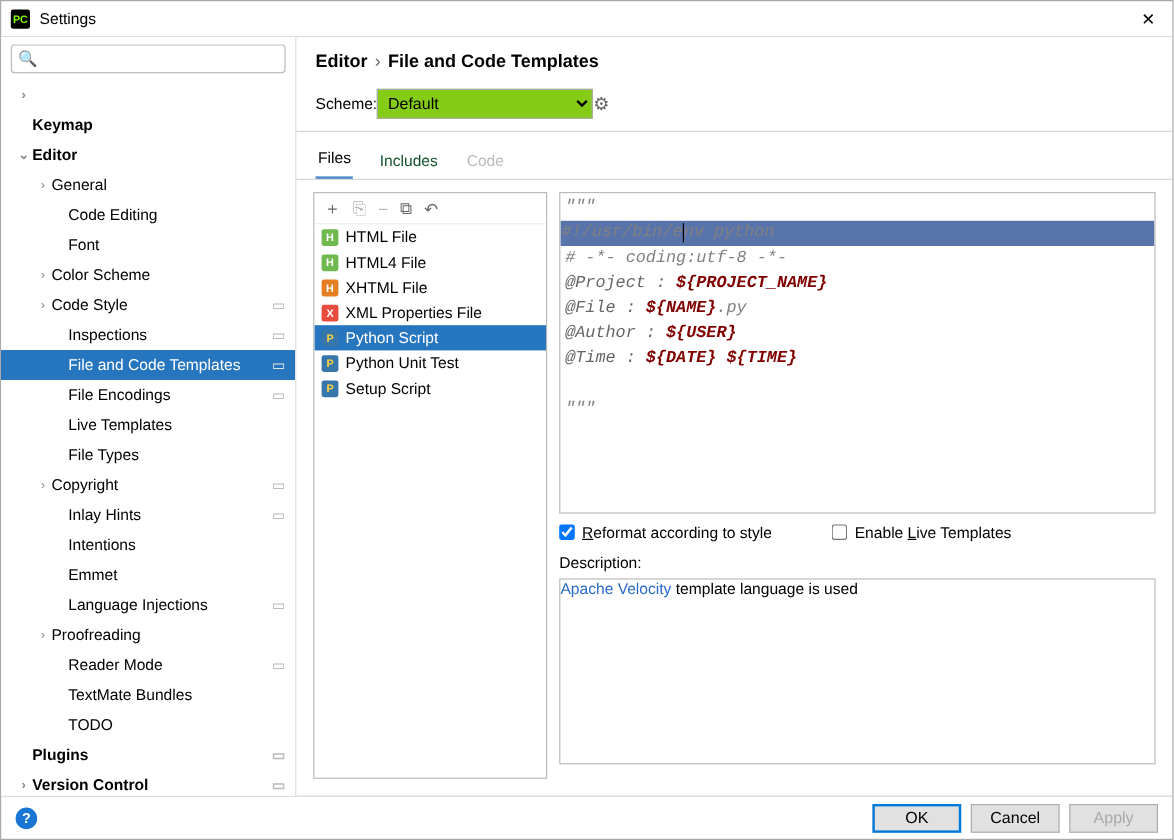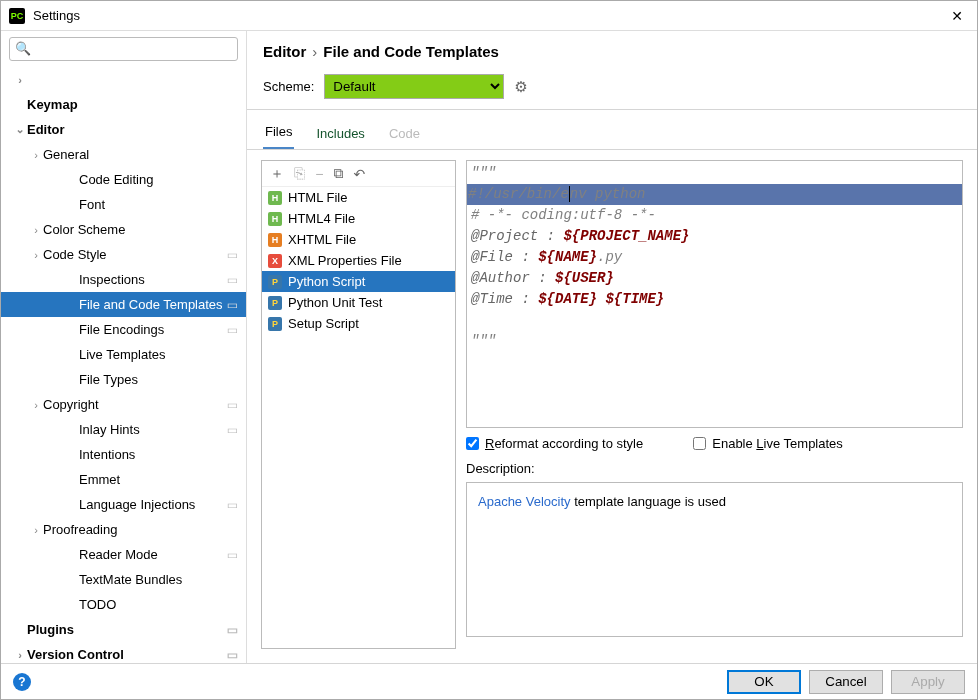--- a/index.html
+++ b/index.html
@@ -13,27 +13,27 @@
 .search-wrap { padding: 6px 8px; position: relative; }
 .search-wrap input { width: 100%; height: 24px; border: 1px solid #bbb; border-radius: 3px; padding: 0 6px 0 22px; font-size: 13px; }
 .search-wrap .icon-search { position: absolute; left: 14px; top: 10px; color: #888; font-size: 13px; }
 .tree { flex: 1; overflow: auto; }
 .tree-item { display: flex; align-items: center; height: 25px; padding: 0 8px 0 10px; cursor: pointer; white-space: nowrap; }
 .tree-item .expander { width: 14px; color: #888; font-size: 11px; text-align: center; }
 .tree-item .label { flex: 1; }
 .tree-item .badge { color: #bbb; font-size: 12px; }
 .tree-item.lvl1 { font-weight: bold; padding-left: 12px; }
 .tree-item.lvl2 { padding-left: 28px; font-weight: normal; }
-.tree-item.lvl3 { padding-left: 64px; font-weight: normal; }
+.tree-item.lvl3 { padding-left: 42px; font-weight: normal; }
 .tree-item.selected { background: #2675bf; color: #fff; }
 .tree-item.selected .badge { color: #e0e0e0; }
 .content { flex: 1; display: flex; flex-direction: column; padding: 0; position: relative; }
 .breadcrumb { padding: 12px 16px 10px 16px; font-size: 15px; font-weight: bold; display: flex; align-items: center; gap: 6px; }
 .breadcrumb .sep { color: #666; font-weight: normal; }
-.scheme-row { display: flex; align-items: center; padding: 4px 28px 10px 16px; gap: 10px; border-bottom: 1px solid #d5d5d5; }
+.scheme-row { display: flex; align-items: center; padding: 4px 28px 10px 16px; border-bottom: 1px solid #d5d5d5; }
 .scheme-row select { height: 25px; width: 180px; border: 1px solid #aaa; background: #84cc16; padding: 0 4px; }
 .scheme-row .gear { color: #666; font-size: 15px; cursor: pointer; }
 .tabs { display: flex; padding: 8px 16px 0 16px; gap: 20px; border-bottom: 1px solid #d5d5d5; align-items: flex-end; }
 .tab { padding: 6px 2px 8px 2px; cursor: pointer; color: #14532d; }
 .tab.active { color: #000; border-bottom: 2px solid #4a86c7; }
 .split { flex: 1; display: flex; padding: 10px 14px 14px 14px; gap: 10px; min-height: 0; }
 .left-pane { width: 195px; border: 1px solid #bbb; background: #fff; display: flex; flex-direction: column; }
 .toolbar-mini { height: 26px; display: flex; align-items: center; gap: 10px; padding: 0 8px; border-bottom: 1px solid #eee; color: #666; }
 .toolbar-mini span { cursor: pointer; font-size: 14px; }
 .file-list { flex: 1; overflow: auto; }
@@ -47,21 +47,21 @@
 .right-pane { flex: 1; display: flex; flex-direction: column; gap: 6px; min-height: 0; }
 .editor-box { border: 1px solid #bbb; background: #fff; font-family: "Consolas","Courier New",monospace; font-size: 14px; white-space: pre; padding: 2px 4px; overflow: auto; height: 268px; font-style: italic; line-height: 1.5; }
 .editor-box .gray { color: #808080; }
 .editor-box .hl { background: #5974ab; color: #a9b7c6; display: inline-block; width: calc(100% + 8px); margin: 0 -4px; padding: 0 1px; }
 .editor-box .hl .caret { border-left: 1px solid #000; }
 .editor-box .var { color: #800000; font-weight: bold; }
 .editor-box .norm { color: #666; }
 .checkbox-row { display: flex; gap: 50px; padding: 2px 0; }
 .checkbox-row label { display: flex; align-items: center; gap: 6px; cursor: pointer; }
 .desc-label { padding-top: 2px; }
-.desc-box { border: 1px solid #bbb; background: #fff; padding: 11px; height: 155px; overflow: auto; font-size: 13px; }
+.desc-box { border: 1px solid #bbb; background: #fff; padding: 0; height: 155px; overflow: auto; font-size: 13px; }
 .desc-box .link { color: #2a6acc; }
 .footer { height: 36px; border-top: 1px solid #d5d5d5; display: flex; align-items: center; padding: 0 12px; gap: 8px; }
 .footer .help { width: 18px; height: 18px; border-radius: 50%; background: #1976d2; color: #fff; display: flex; align-items: center; justify-content: center; font-size: 12px; font-weight: bold; cursor: pointer; }
 .footer .spacer { flex: 1; }
 .footer button { width: 74px; height: 24px; border: 1px solid #adadad; background: #e1e1e1; cursor: pointer; }
 .footer button.primary { border: 2px solid #0078d7; background: #e1e1e1; margin-left: 24px; }
 .footer button:disabled { color: #aaa; }
 u { text-decoration: underline; }
 .sidebar-wrapper { position: relative; flex:1; display:flex; min-height:0; }
 </style>

